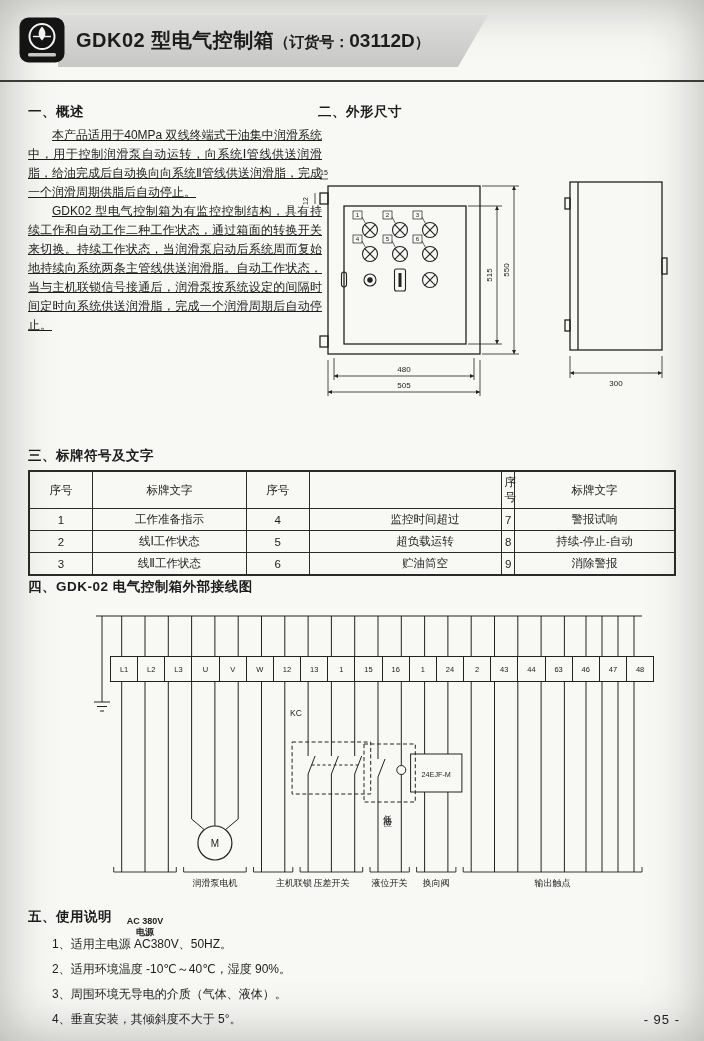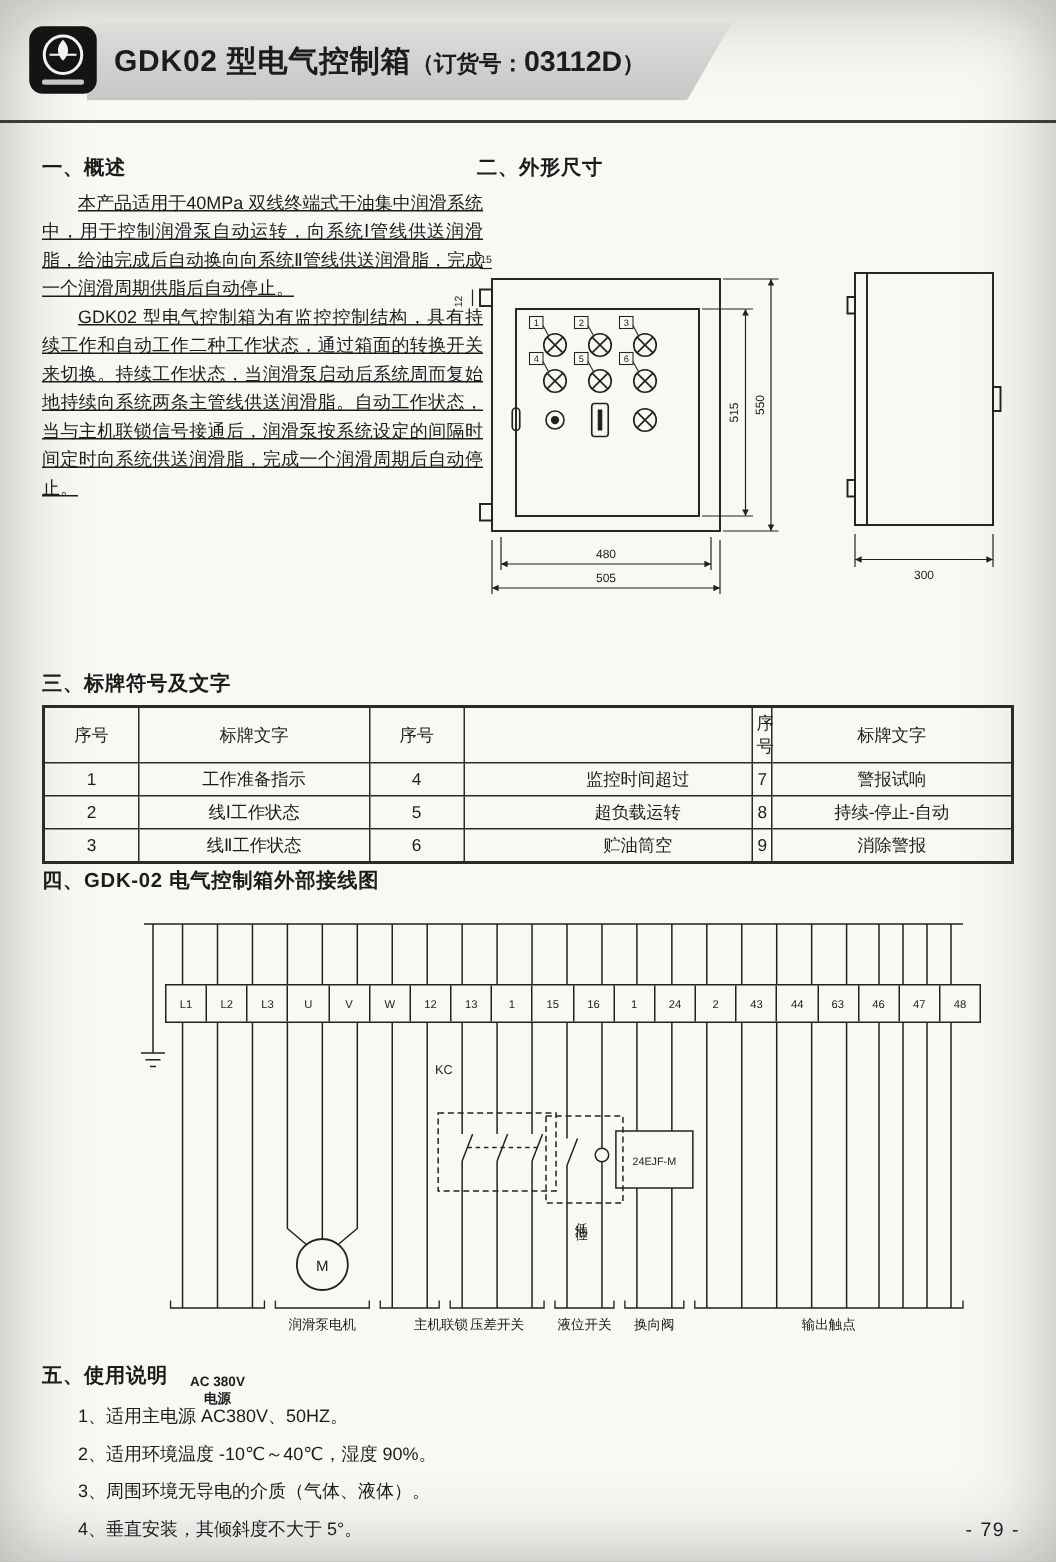--- a/index.html
+++ b/index.html
@@ -312,14 +312,14 @@
   </div>
 
   <div class="abs sec-heading" style="left:28px;top:908px;">五、使用说明</div>
   <ul class="abs usage-list">
     <li>1、适用主电源 AC380V、50HZ。</li>
     <li>2、适用环境温度 -10℃～40℃，湿度 90%。</li>
     <li>3、周围环境无导电的介质（气体、液体）。</li>
     <li>4、垂直安装，其倾斜度不大于 5°。</li>
   </ul>
 
-  <div class="abs page-number">- 79 -</div>
+  <div class="abs page-number">- 95 -</div>
 </div>
 
 </body></html>

